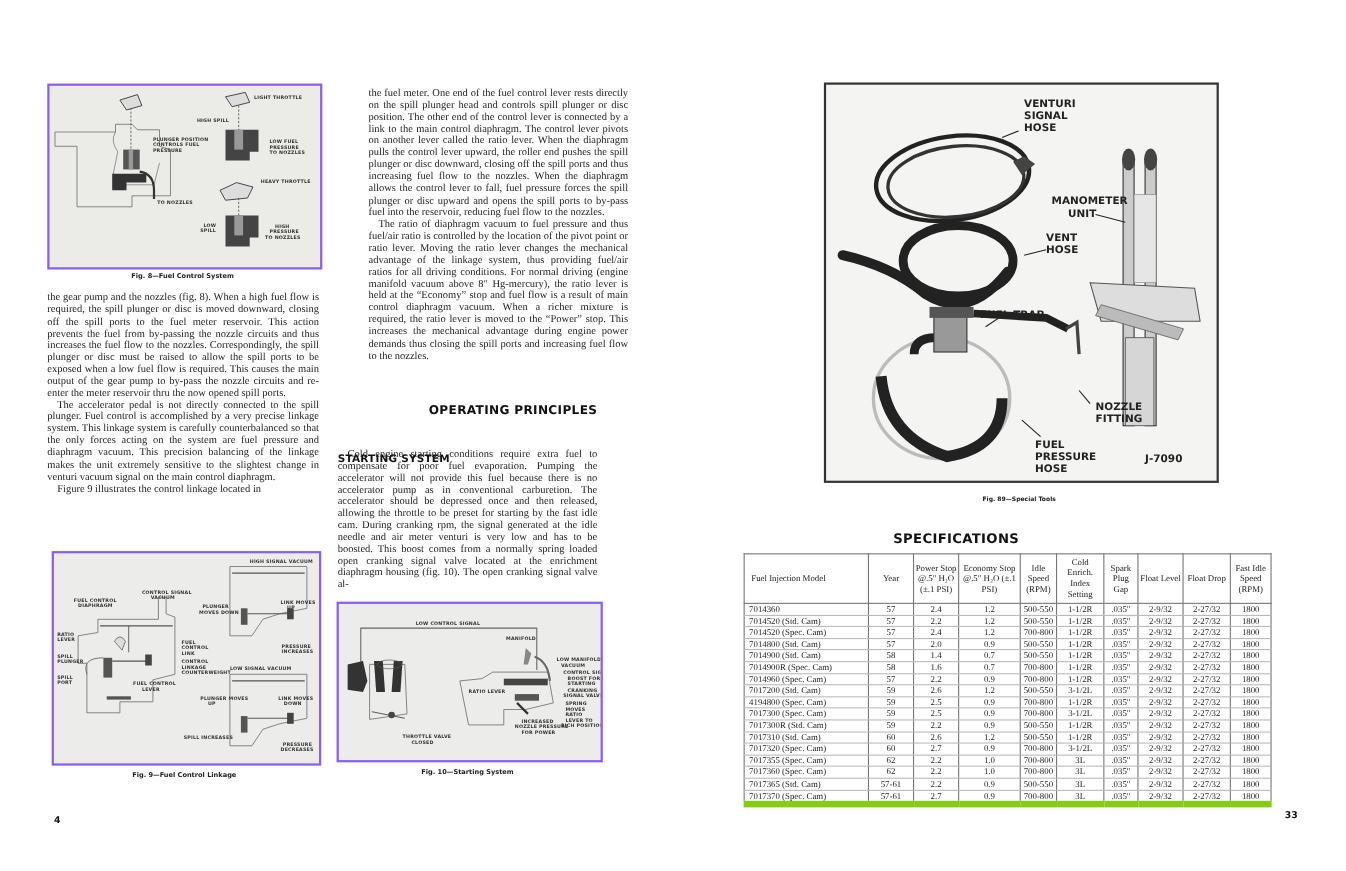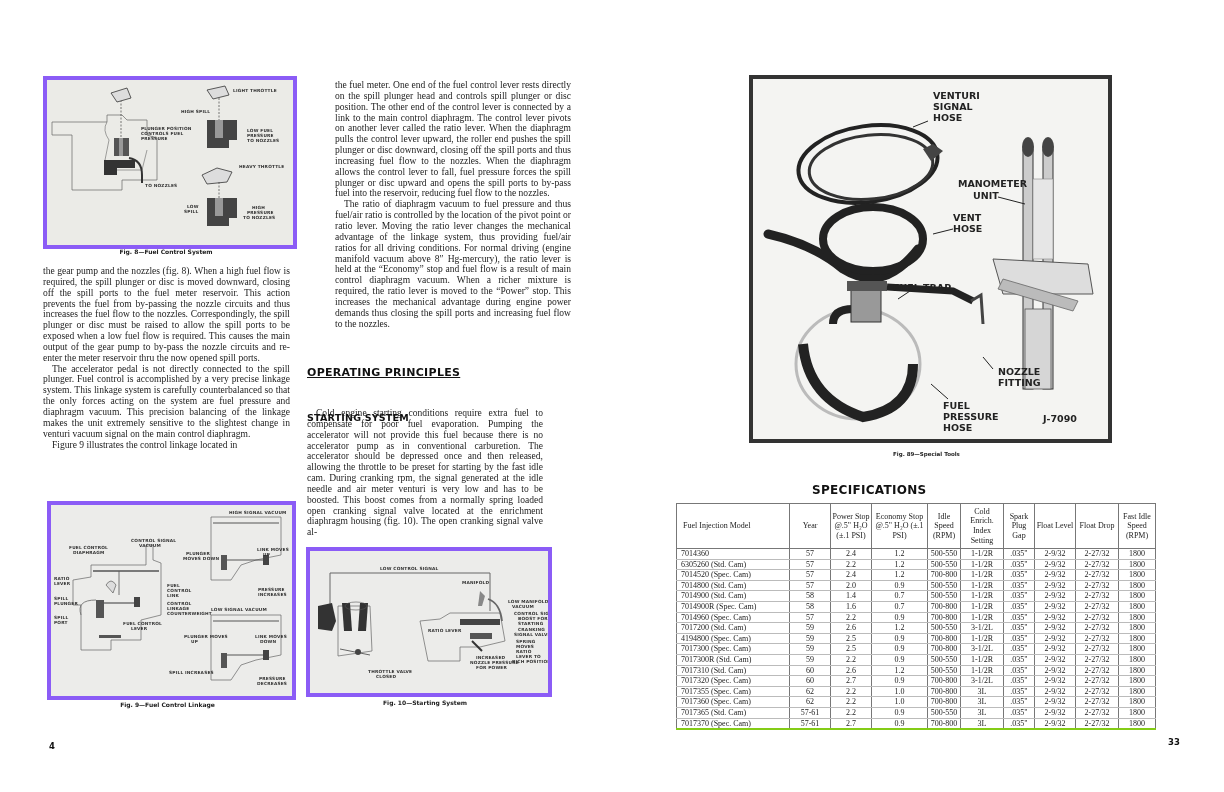--- a/index.html
+++ b/index.html
@@ -1,42 +1,42 @@
 <!DOCTYPE html>
 <html><head>
 <meta charset="utf-8">
 <style>
   html, body { margin:0; padding:0; background:#ffffff; }
   body { width:1224px; height:792px; position:relative; overflow:hidden; font-family:"DejaVu Serif", serif; color:#1b1b1b; }
   .page { position:absolute; top:0; height:792px; background:#fff; }
   #page-left { left:0; width:612px; }
   #page-right { left:612px; width:612px; }
 
-  .fig { position:absolute; border:4px solid #8b5cf6; background:#ededea; overflow:hidden; }
+  .fig { position:absolute; border:2px solid #8b5cf6; background:#ededea; overflow:hidden; }
   .fig svg { position:absolute; left:0; top:0; width:100%; height:100%; }
   .caption { position:absolute; font-family:"DejaVu Sans", sans-serif; font-weight:bold; font-size:6px; color:#222; text-align:center; }
   .lbl { font-family:"DejaVu Sans", sans-serif; font-weight:bold; font-size:4.3px; fill:#333; letter-spacing:0.2px; }
   .lbl-big { font-family:"DejaVu Sans", sans-serif; font-weight:bold; font-size:9.5px; fill:#222; }
 
   .col { position:absolute; font-family:"Liberation Serif", serif; font-size:9.55px; line-height:10.85px; text-align:justify; color:#1c1c1c; }
   .col p { margin:0; }
   .col p.indent { text-indent:9px; }
 
   .h-section { position:absolute; font-family:"DejaVu Sans", sans-serif; font-weight:bold; font-size:11px; letter-spacing:0.3px; color:#111; }
   .h-sub { position:absolute; font-family:"DejaVu Sans", sans-serif; font-weight:bold; font-size:9.5px; letter-spacing:0.2px; color:#111; }
 
   .pagenum { position:absolute; font-family:"DejaVu Sans", sans-serif; font-weight:bold; font-size:8.5px; color:#111; }
 
   
   #spec-table { position:absolute; left:676px; top:503px; border-collapse:collapse; font-family:"Liberation Serif", serif; font-size:8px; color:#1c1c1c; }
   #spec-table th { font-weight:normal; border:1px solid #777; padding:0 1px; line-height:9.6px; height:44px; vertical-align:middle; text-align:center; font-size:8px; }
   #spec-table th.model { text-align:left; padding-left:6px; }
   #spec-table td { border-left:1px solid #777; border-right:1px solid #777; padding:0 2px; height:9.6px; line-height:9.6px; text-align:center; white-space:nowrap; }
   #spec-table tr.row td { border-bottom:1px solid #bbb; }
-  #spec-table tr.row:last-child td { border-bottom:2px solid #84cc16; }
+  #spec-table tr.row:last-child td { border-bottom:6px solid #84cc16; }
   #spec-table td.model { text-align:left; padding-left:4px; }
 </style>
 </head>
 <body>
 
 <div class="page" id="page-left">
 
   <div class="fig" style="left:43px; top:76px; width:246px; height:165px; background:#ebebe7;">
     <svg viewBox="0 0 246 165">
 
@@ -143,21 +143,21 @@
       <text class="lbl" x="206" y="180">DECREASES</text>
     </svg>
   </div>
   <div class="caption" style="left:47px; top:701px; width:241px;">Fig. 9—Fuel Control Linkage</div>
 
   <div class="col" style="left:307px; top:80px; width:236px;margin-left:28px;">
     <p>the fuel meter. One end of the fuel control lever rests directly on the spill plunger head and controls spill plunger or disc position. The other end of the control lever is connected by a link to the main control diaphragm. The control lever pivots on another lever called the ratio lever. When the diaphragm pulls the control lever upward, the roller end pushes the spill plunger or disc downward, closing off the spill ports and thus increasing fuel flow to the nozzles. When the diaphragm allows the control lever to fall, fuel pressure forces the spill plunger or disc upward and opens the spill ports to by-pass fuel into the reservoir, reducing fuel flow to the nozzles.</p>
     <p class="indent">The ratio of diaphragm vacuum to fuel pressure and thus fuel/air ratio is controlled by the location of the pivot point or ratio lever. Moving the ratio lever changes the mechanical advantage of the linkage system, thus providing fuel/air ratios for all driving conditions. For normal driving (engine manifold vacuum above 8″ Hg-mercury), the ratio lever is held at the “Economy” stop and fuel flow is a result of main control diaphragm vacuum. When a richer mixture is required, the ratio lever is moved to the “Power” stop. This increases the mechanical advantage during engine power demands thus closing the spill ports and increasing fuel flow to the nozzles.</p>
   </div>
 
-  <div class="h-section" style="left:307px; top:366px; width:236px; text-align:left;text-decoration:underline;">OPERATING PRINCIPLES</div>
+  <div class="h-section" style="left:307px; top:366px; width:236px; text-align:right;">OPERATING PRINCIPLES</div>
   <div class="h-sub" style="left:307px; top:412px;">STARTING SYSTEM</div>
 
   <div class="col" style="left:307px; top:408px; width:236px;">
     <p class="indent">Cold engine starting conditions require extra fuel to compensate for poor fuel evaporation. Pumping the accelerator will not provide this fuel because there is no accelerator pump as in conventional carburetion. The accelerator should be depressed once and then released, allowing the throttle to be preset for starting by the fast idle cam. During cranking rpm, the signal generated at the idle needle and air meter venturi is very low and has to be boosted. This boost comes from a normally spring loaded open cranking signal valve located at the enrichment diaphragm housing (fig. 10). The open cranking signal valve al-</p>
   </div>
 
   <div class="fig" style="left:306px; top:547px; width:238px; height:142px; background:#ececea;">
     <svg viewBox="0 0 238 142">
       <path d="M20 55 L20 22 L180 22 L180 60" fill="none" stroke="#666" stroke-width="1"></path>
       <path d="M8 55 L22 52 L26 70 L22 80 L8 78 Z" fill="#333"></path>
@@ -280,21 +280,21 @@
         <td>2.4</td>
         <td>1.2</td>
         <td>500-550</td>
         <td>1-1/2R</td>
         <td>.035"</td>
         <td>2-9/32</td>
         <td>2-27/32</td>
         <td>1800</td>
       </tr>
       <tr class="row">
-        <td class="model">6305260 (Std. Cam)</td>
+        <td class="model">7014520 (Std. Cam)</td>
         <td>57</td>
         <td>2.2</td>
         <td>1.2</td>
         <td>500-550</td>
         <td>1-1/2R</td>
         <td>.035"</td>
         <td>2-9/32</td>
         <td>2-27/32</td>
         <td>1800</td>
       </tr>

